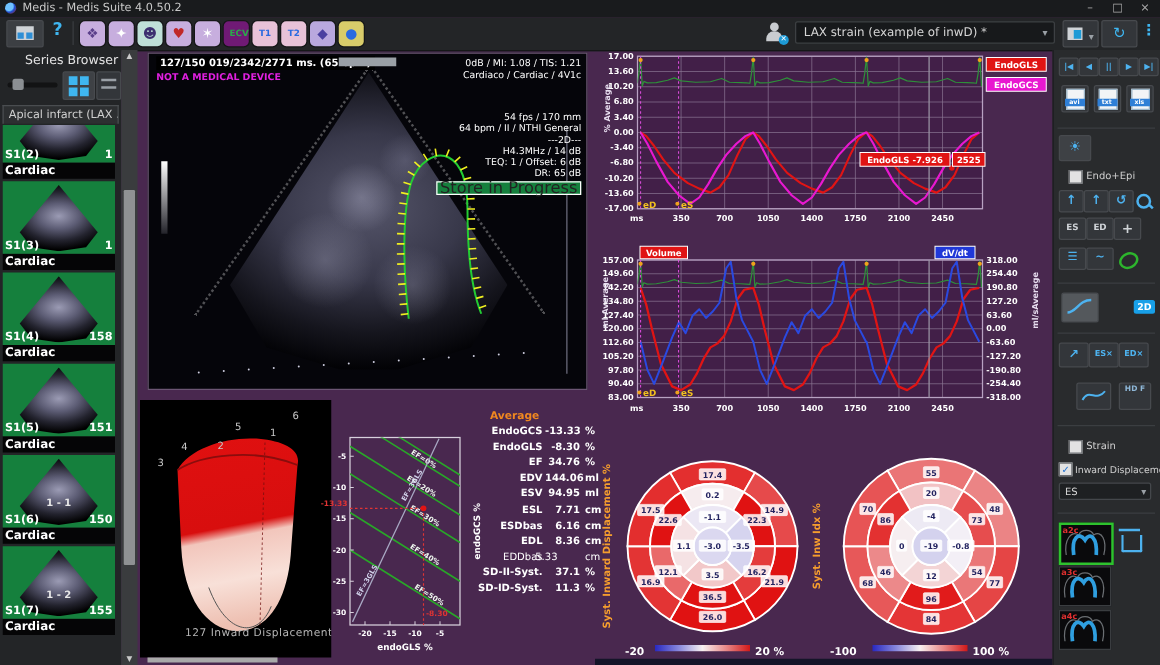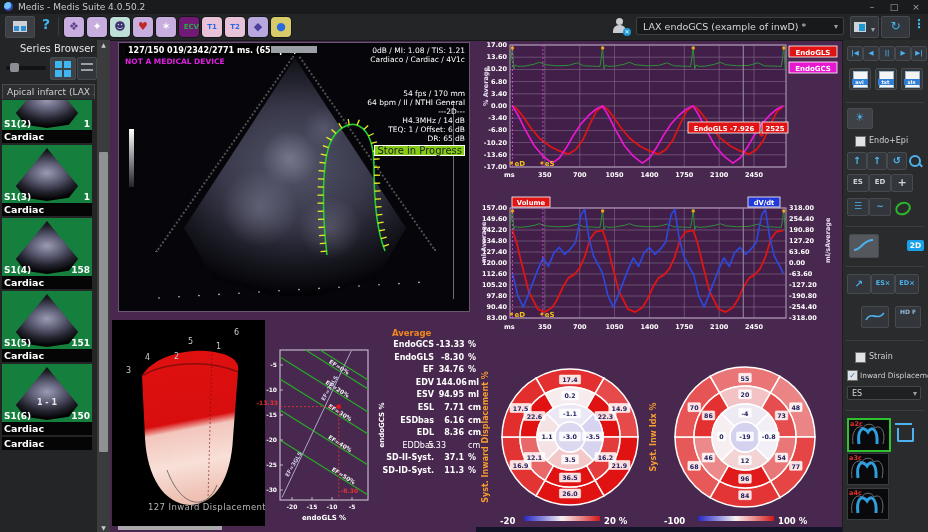--- a/index.html
+++ b/index.html
@@ -112,21 +112,21 @@
         <div class="tile" style="left: 248px; background: rgb(185, 168, 222); color: rgb(74, 63, 160); font-size: 11px;">◆</div>
         <div class="tile" style="left: 271px; background: rgb(216, 204, 106); color: rgb(42, 106, 224); font-size: 11px;">●</div>
       </div>
 
     <div class="personic" style="left:612px;top:4px;">
       <span class="hd"></span>
       <span class="bd"></span>
       <span class="bx">✕</span>
     </div>
     <div class="combo" style="left:636px;top:3px;width:208px;height:18px;line-height:18px;padding-left:6px;box-sizing:border-box;cursor:pointer;">
-      <span>LAX endoGCS (example of inwD) *</span>
+      <span>LAX strain (example of inwD) *</span>
       <span class="caret" style="position:absolute;right:5px;">▾</span>
     </div>
     <div class="tbtn" style="left:850px;top:2px;width:27px;height:20px;">
       <span style="display:inline-block;width:12px;height:10px;margin-top:4px;background:#cfd3d7;position:relative;"><span style="position:absolute;left:5px;top:2px;width:6px;height:7px;background:#1d9ad6;"></span></span>
       <span class="caret">▾</span>
     </div>
     <div class="tbtn" style="left:881px;top:2px;width:27px;height:20px;font-size:12px;line-height:19px;">
       <span>↻</span>
     </div>
     <div style="position:absolute;left:913px;top:3px;color:#3fb6f0;font-size:12px;font-weight:bold;cursor:pointer;">⋮</div>
@@ -183,20 +183,26 @@
         <div class="sitem" style="">
           <div class="sthumb" style="">
             <div class="fan" style=""></div>
             <div class="sann" style="">1 - 1</div>
             <span class="sid" style="">S1(6)</span>
             <span class="sframes" style="">150</span>
           </div>
           <div class="scap" style="">Cardiac</div>
         </div>
         <div class="sitem" style="">
+          <div class="sthumb" style="">
+            <div class="fan" style=""></div>
+            <div class="sann" style="">1 - 2</div>
+            <span class="sid" style="">S1(7)</span>
+            <span class="sframes" style="">155</span>
+          </div>
           <div class="scap" style="">Cardiac</div>
         </div>
       </div>
   </div>
   <div class="vscroll">
     <span class="varr" style="top:1px;">▲</span>
     <span class="vthumb"></span>
     <span class="varr" style="bottom:1px;">▼</span>
   </div>
 
@@ -267,21 +273,21 @@
         <div style="">Cardiaco / Cardiac / 4V1c</div>
       </div>
     <div id="usSettings" class="ustext" style="right:4px;top:46px;text-align:right;">
         <div style="">54 fps / 170 mm</div>
         <div style="">64 bpm / II / NTHI General</div>
         <div style="">---2D---</div>
         <div style="">H4.3MHz / 14 dB</div>
         <div style="">TEQ: 1 / Offset: 6 dB</div>
         <div style="">DR: 65 dB</div>
       </div>
-    <div class="ustext" style="right:4px;top:102px;background:#84cc16;color:#222;border:1px solid #fff;padding:0 2px;font-size:10px;">Store in Progress</div>
+    <div class="ustext" style="right:4px;top:102px;background:#15803d;color:#222;border:1px solid #fff;padding:0 2px;font-size:13px;">Store in Progress</div>
   </div>
 
   <div class="p3d">
     <svg width="153" height="206">
       <defs>
         <linearGradient id="lvg" x1="0" y1="0" x2="0.12" y2="1">
           <stop offset="0" stop-color="#e01010"></stop>
             <stop offset="0.5" stop-color="#d80e0e"></stop>
           <stop offset="0.56" stop-color="#f2c6bc"></stop>
             <stop offset="0.78" stop-color="#f8e0d8"></stop>

